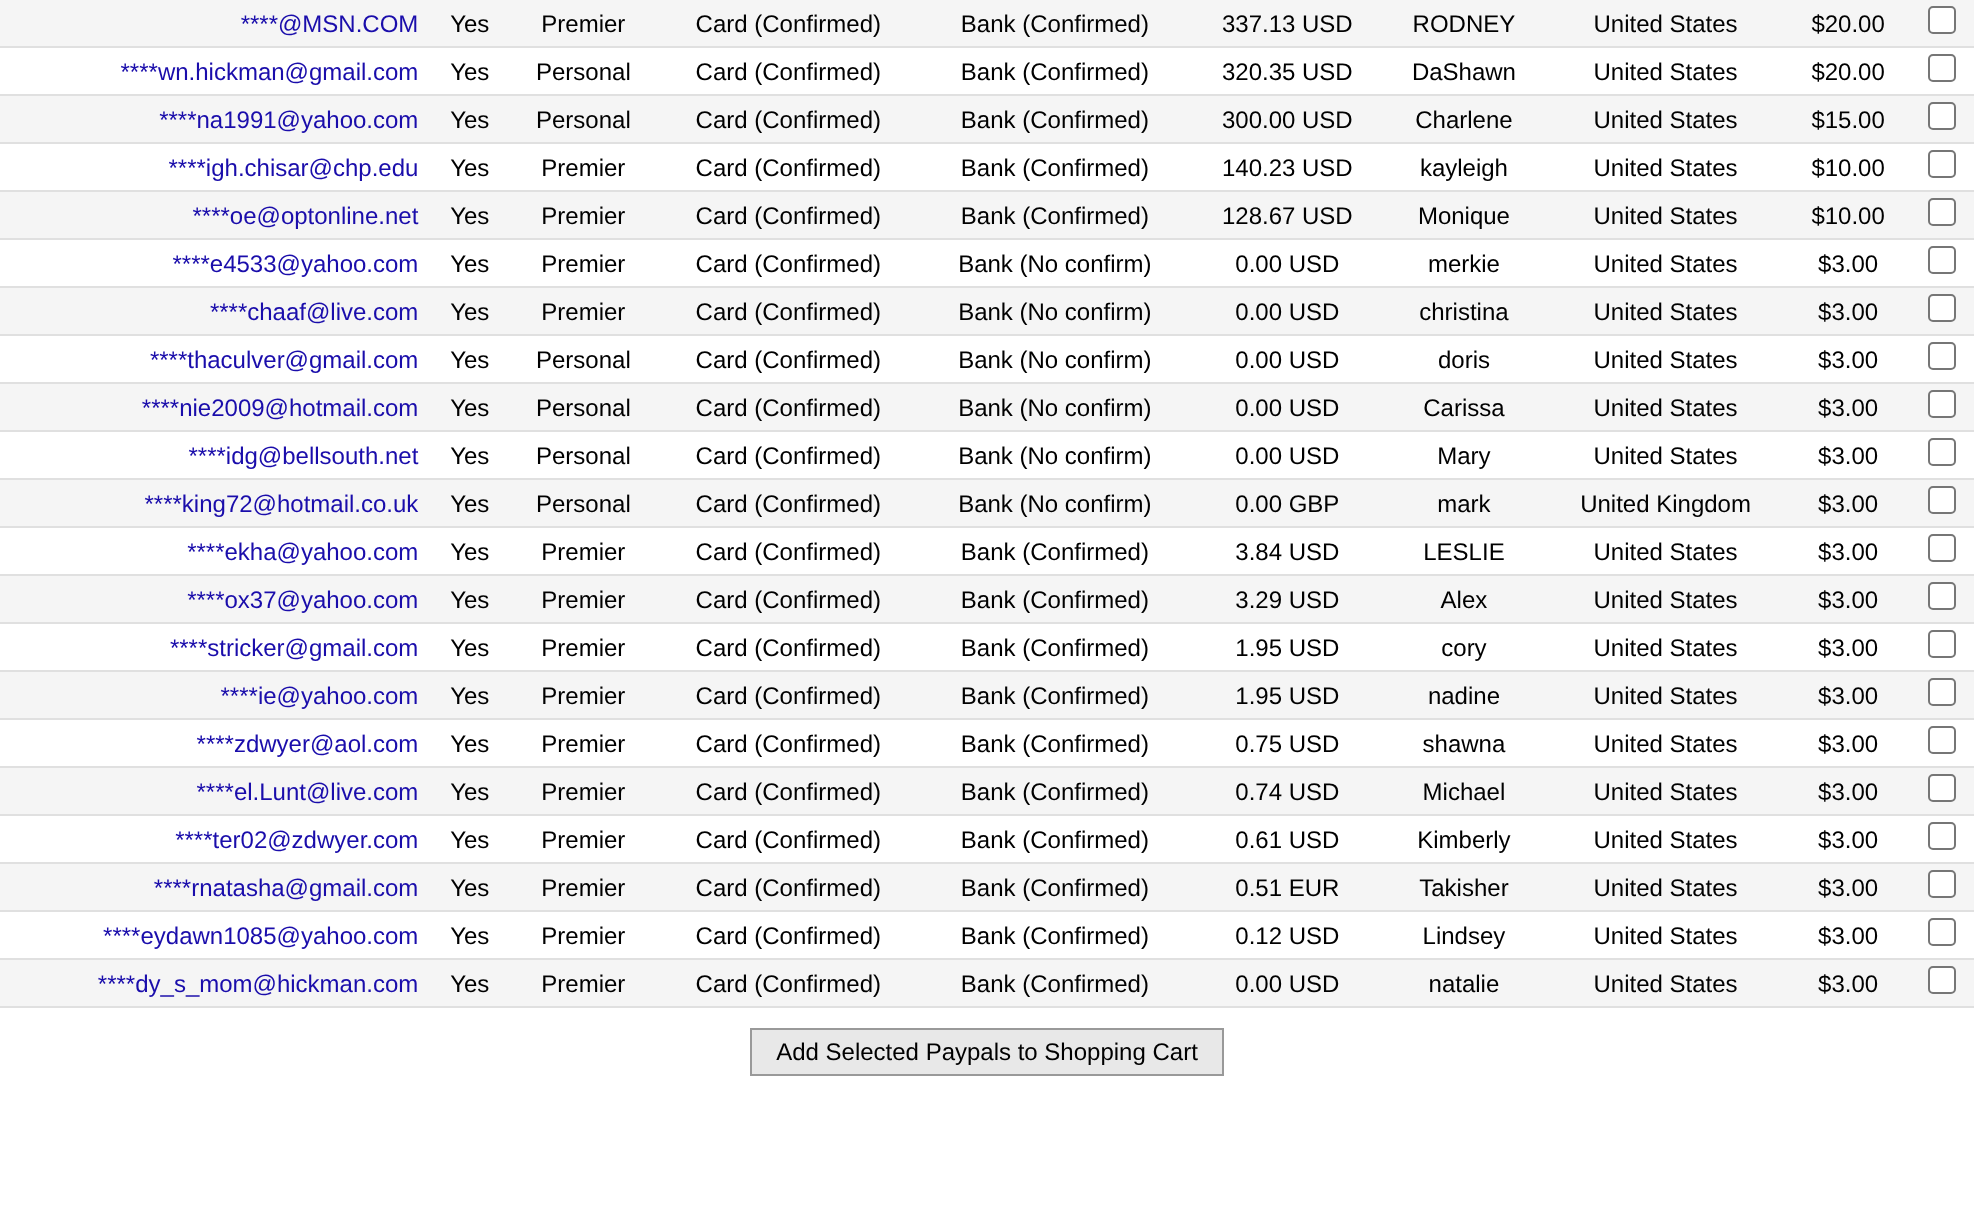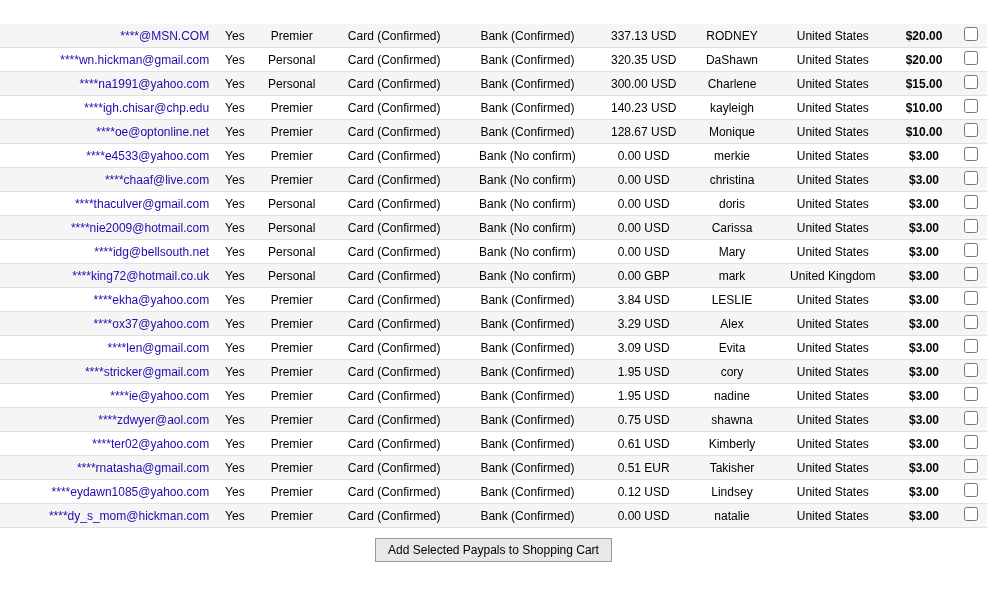--- a/index.html
+++ b/index.html
@@ -9,21 +9,20 @@
       background: #fff;
       color: #000;
     }
     .table-container {
       width: 987px;
       overflow: hidden;
     }
     table {
       width: 100%;
       border-collapse: collapse;
-      margin-top: 24px;
     }
     td, th {
       padding: 3px 6px;
       text-align: center;
       border-bottom: 1px solid #e0e0e0;
       white-space: nowrap;
     }
     td:first-child {
       text-align: right;
       color: #1a0dab;
@@ -51,21 +50,21 @@
     }
     .email-link {
       color: #1a0dab;
       text-decoration: none;
     }
     input[type="checkbox"] {
       width: 14px;
       height: 14px;
     }
     .highlighted {
-      font-weight: bold;
+      font-weight: normal;
     }
   </style>
 </head>
 <body>
 
 <div class="table-container">
   <table>
     <tbody id="table-body">
     <tr>
           <td><a class="email-link" href="#">****@MSN.COM</a></td>
@@ -217,32 +216,20 @@
           <td>Premier</td>
           <td>Card (Confirmed)</td>
           <td>Bank (Confirmed)</td>
           <td>3.29 USD</td>
           <td>Alex</td>
           <td>United States</td>
           <td class="amount-col highlighted">$3.00</td>
           <td><input type="checkbox" style=""></td>
         </tr>
         <tr>
-          <td><a class="email-link" href="#">****len@gmail.com</a></td>
-          <td>Yes</td>
-          <td>Premier</td>
-          <td>Card (Confirmed)</td>
-          <td>Bank (Confirmed)</td>
-          <td>3.09 USD</td>
-          <td>Evita</td>
-          <td>United States</td>
-          <td class="amount-col highlighted">$3.00</td>
-          <td><input type="checkbox" style=""></td>
-        </tr>
-        <tr>
           <td><a class="email-link" href="#">****stricker@gmail.com</a></td>
           <td>Yes</td>
           <td>Premier</td>
           <td>Card (Confirmed)</td>
           <td>Bank (Confirmed)</td>
           <td>1.95 USD</td>
           <td>cory</td>
           <td>United States</td>
           <td class="amount-col highlighted">$3.00</td>
           <td><input type="checkbox" style=""></td>
@@ -265,21 +252,33 @@
           <td>Premier</td>
           <td>Card (Confirmed)</td>
           <td>Bank (Confirmed)</td>
           <td>0.75 USD</td>
           <td>shawna</td>
           <td>United States</td>
           <td class="amount-col highlighted">$3.00</td>
           <td><input type="checkbox" style=""></td>
         </tr>
         <tr>
-          <td><a class="email-link" href="#">****ter02@yahoo.com</a></td>
+          <td><a class="email-link" href="#">****el.Lunt@live.com</a></td>
+          <td>Yes</td>
+          <td>Premier</td>
+          <td>Card (Confirmed)</td>
+          <td>Bank (Confirmed)</td>
+          <td>0.74 USD</td>
+          <td>Michael</td>
+          <td>United States</td>
+          <td class="amount-col highlighted">$3.00</td>
+          <td><input type="checkbox" style=""></td>
+        </tr>
+        <tr>
+          <td><a class="email-link" href="#">****ter02@zdwyer.com</a></td>
           <td>Yes</td>
           <td>Premier</td>
           <td>Card (Confirmed)</td>
           <td>Bank (Confirmed)</td>
           <td>0.61 USD</td>
           <td>Kimberly</td>
           <td>United States</td>
           <td class="amount-col highlighted">$3.00</td>
           <td><input type="checkbox" style=""></td>
         </tr>

